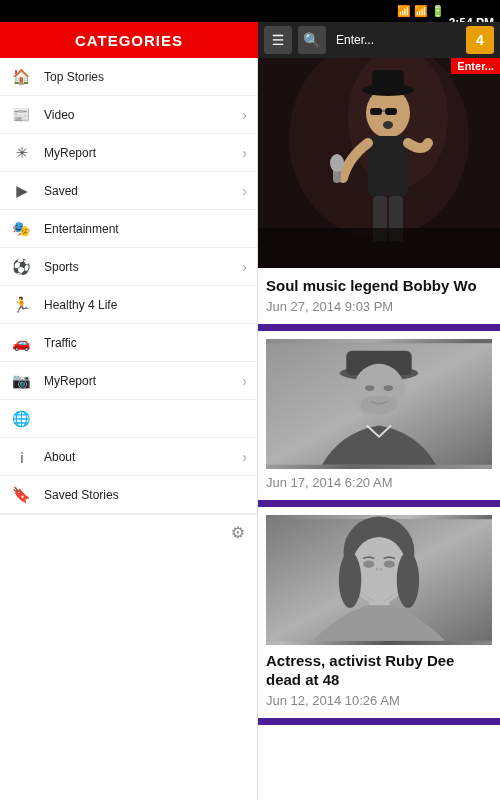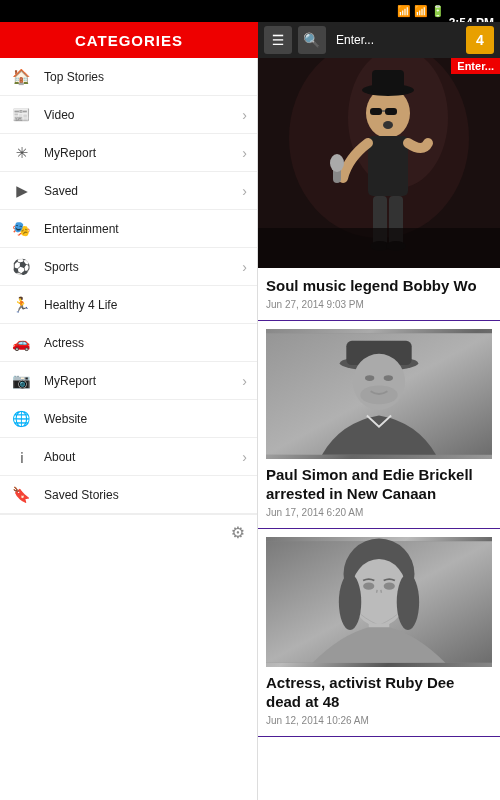--- a/index.html
+++ b/index.html
@@ -173,31 +173,31 @@
 
     
     .performer-svg {
       width: 100%;
       height: 100%;
     }
 
     
     .news-card {
       padding: 8px 8px 4px 8px;
-      border-bottom: 1px solid #4c1d95;
+      border-bottom: 7px solid #4c1d95;
     }
     .news-card-title {
       font-size: 15px;
       font-weight: bold;
       color: #111;
       line-height: 1.3;
       margin-bottom: 3px;
     }
     .news-card-date {
-      font-size: 10px;
+      font-size: 13px;
       color: #888;
       margin-bottom: 6px;
     }
     .news-card-image {
       width: 100%;
       height: 130px;
       overflow: hidden;
       margin-bottom: 6px;
     }
 
@@ -285,32 +285,31 @@
       <span class="chevron">›</span>
     </div>
 
     <div class="sidebar-item">
       <span class="icon">🏃</span>
       <span class="label">Healthy 4 Life</span>
     </div>
 
     <div class="sidebar-item">
       <span class="icon">🚗</span>
-      <span class="label">Actress</span>
+      <span class="label">Traffic</span>
     </div>
 
     <div class="sidebar-item">
       <span class="icon">📷</span>
       <span class="label">MyReport</span>
       <span class="chevron">›</span>
     </div>
 
     <div class="sidebar-item">
       <span class="icon">🌐</span>
-      <span class="label">Website</span>
     </div>
 
     <div class="sidebar-item">
       <span class="icon">ℹ</span>
       <span class="label">About</span>
       <span class="chevron">›</span>
     </div>
 
     <div class="sidebar-item">
       <span class="icon">🔖</span>
@@ -391,21 +390,20 @@
           <ellipse cx="131" cy="48" rx="5" ry="3" fill="#777"></ellipse>
           <path d="M112 62 Q121 68 130 62" stroke="#888" stroke-width="2" fill="none"></path>
 
           <ellipse cx="121" cy="66" rx="20" ry="10" fill="#999" opacity="0.5"></ellipse>
 
           <path d="M60 130 Q80 95 121 88 Q162 95 182 130Z" fill="#555"></path>
 
           <path d="M108 88 L121 100 L134 88" stroke="#ddd" stroke-width="2" fill="none"></path>
         </svg>
       </div>
-      <div class="news-card-title">Paul Simon and Edie Brickell arrested in New Canaan</div>
       <div class="news-card-date">Jun 17, 2014 6:20 AM</div>
     </div>
 
     <div class="news-card">
       <div class="img-ruby-dee news-card-image">
         <svg width="100%" height="130" viewBox="0 0 242 130" xmlns="http://www.w3.org/2000/svg">
           <defs>
             <linearGradient id="gs2" x1="0" y1="0" x2="1" y2="1">
               <stop offset="0%" stop-color="#777"></stop>
               <stop offset="50%" stop-color="#bbb"></stop>

